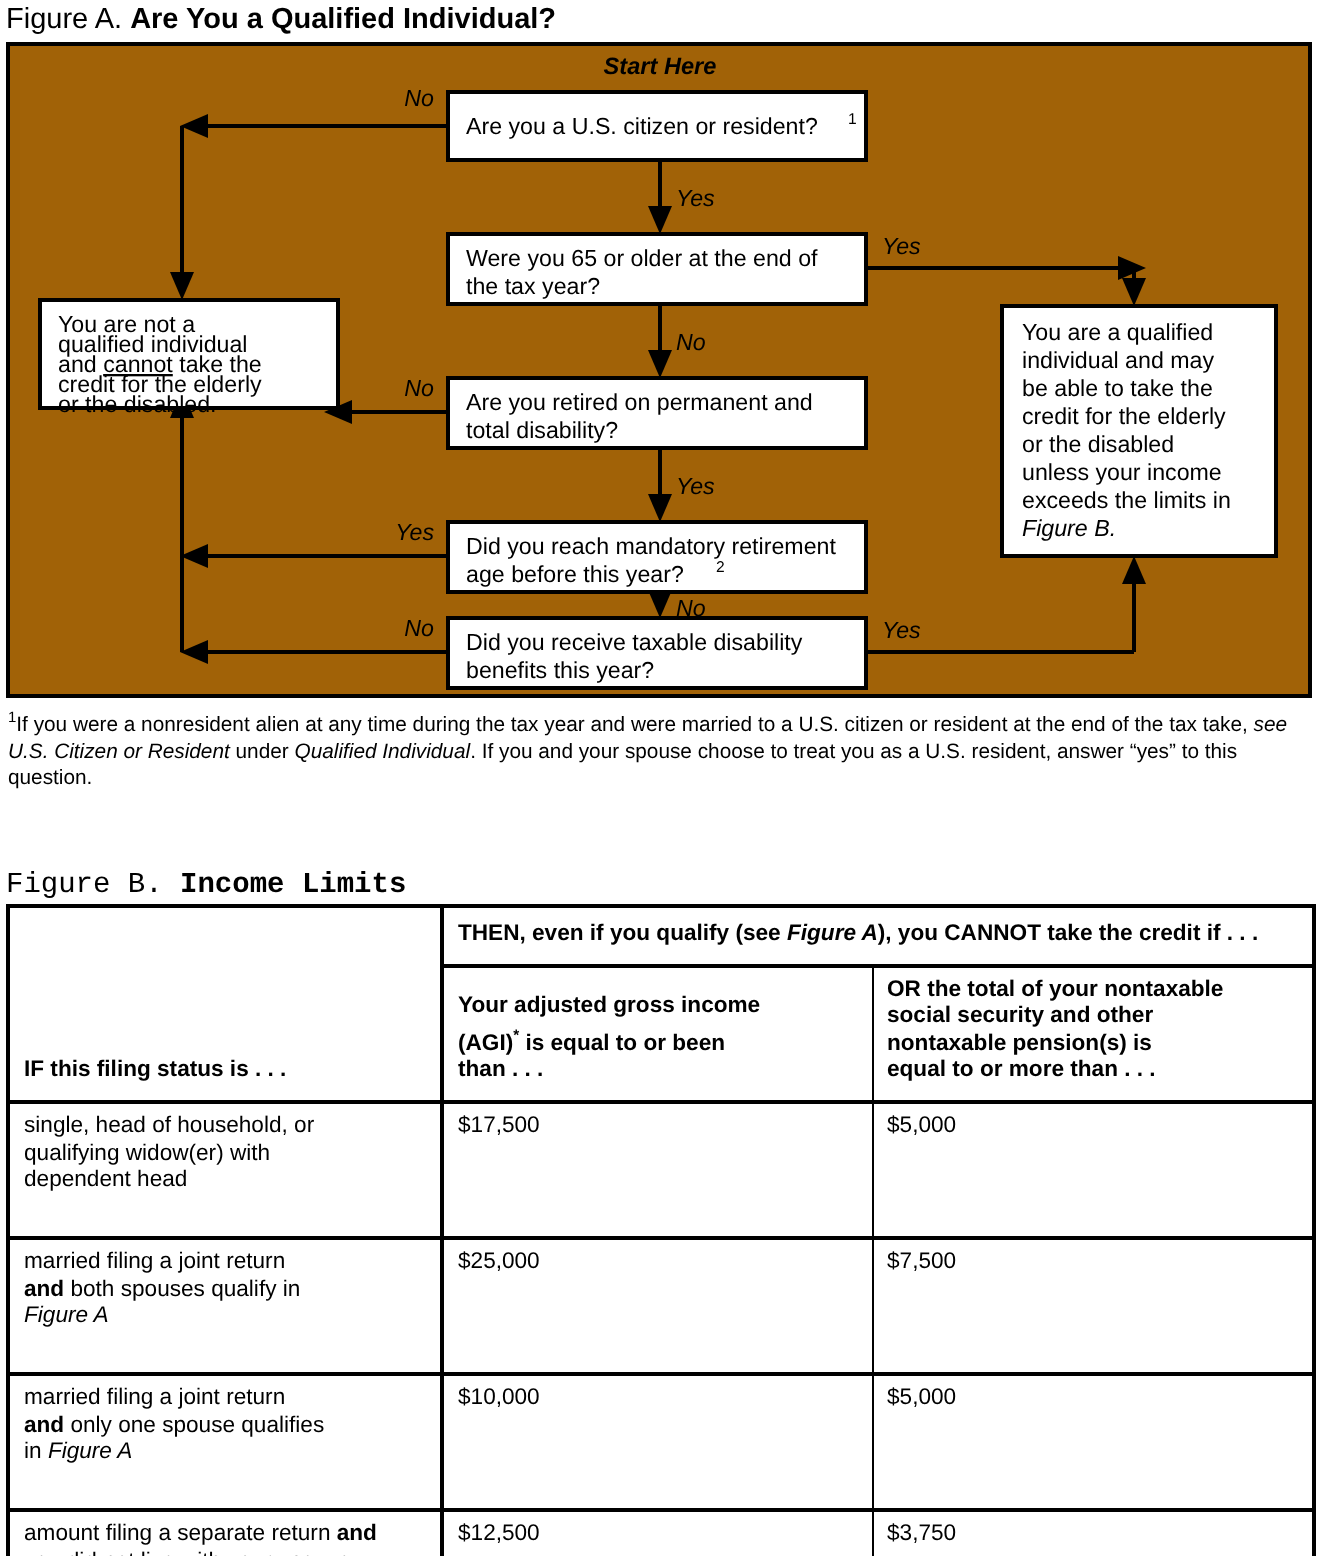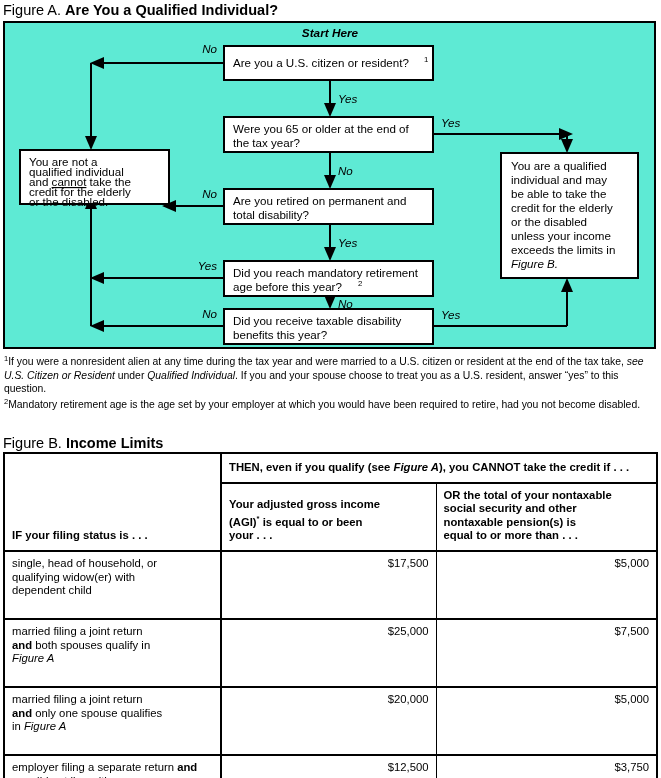--- a/index.html
+++ b/index.html
@@ -20,32 +20,32 @@
   
   .fig-title {
     font-size: 14.5px;
     line-height: 1;
     white-space: nowrap;
   }
   .fig-title .fig-label { font-weight: normal; }
   .fig-title .fig-name  { font-weight: bold; }
 
   #figure-a-title { position: absolute; left: 3px; top: 3px; }
-  #figure-b-title { position: absolute; left: 3px; top: 436px; }
+  #figure-b-title { position: absolute; left: 3px; top: 436px; font-family: Liberation Mono, monospace; }
 
   
   #figure-a-panel {
     position: absolute;
     left: 3px;
     top: 21px;
     width: 653px;
     height: 328px;
     border: 2px solid #000;
     box-sizing: border-box;
-    background: #5eead4;
+    background: #a16207;
   }
   #figure-a-svg { display: block; }
 
   .flow-text {
     font-family: "Liberation Sans", sans-serif;
     font-size: 11.6px;
     fill: #000;
   }
   .flow-label {
     font-family: "Liberation Sans", sans-serif;
@@ -121,21 +121,21 @@
   .cell-status-head {
     vertical-align: bottom !important;
     padding-bottom: 7px !important;
   }
   .cell-head {
     vertical-align: bottom !important;
     padding-bottom: 7px !important;
   }
   .row-head td { border-bottom: 2px solid #000; }
   .data-row td { height: 57px; }
-  .amount { text-align: right; }
+  .amount { text-align: left; }
   b, strong { font-weight: bold; }
   i, em { font-style: italic; }
   sup { font-size: 7.6px; vertical-align: super; }
 
   .outer-top    { border-top: 2px solid #000 !important; }
   .outer-bottom { border-bottom: 2px solid #000 !important; }
   .outer-left   { border-left: 2px solid #000 !important; }
   .outer-right  { border-right: 2px solid #000 !important; }
   .thick-right  { border-right: 2px solid #000 !important; }
   .thick-bottom { border-bottom: 2px solid #000 !important; }
@@ -248,66 +248,65 @@
     <text class="flow-label" x="333" y="224">Yes</text>
     <text class="flow-label" x="212" y="247" text-anchor="end">Yes</text>
     <text class="flow-label" x="333" y="285">No</text>
     <text class="flow-label" x="212" y="295" text-anchor="end">No</text>
     <text class="flow-label" x="436" y="296">Yes</text>
   </svg>
 </div>
 
 <div id="figure-a-footnotes">
   <p><sup>1</sup><span>If you were a nonresident alien at any time during the tax year and were married to a U.S. citizen or resident at the end of the tax take, </span><i>see </i><i>U.S. Citizen or Resident</i><span> under </span><i>Qualified Individual</i><span>. If you and your spouse choose to treat you as a U.S. resident, answer “yes” to this question.</span></p>
-  <p><sup>2</sup><span>Mandatory retirement age is the age set by your employer at which you would have been required to retire, had you not become disabled.</span></p>
 </div>
 
 <div class="fig-title" id="figure-b-title">
   <span class="fig-label">Figure B.</span>
   <span class="fig-name">Income Limits</span>
 </div>
 
 <table id="figure-b-table">
   <colgroup>
     <col class="col-status">
     <col class="col-agi">
     <col class="col-nontax">
   </colgroup>
   <tbody>
     <tr>
       <td rowspan="2" class="cell-status-head outer-left outer-top thick-right thick-bottom">
-        <b>IF your filing status is . . .</b>
+        <b>IF this filing status is . . .</b>
       </td>
       <td colspan="2" class="cell-then outer-top outer-right">
         <b><span>THEN, even if you qualify (see </span><i>Figure A</i><span>), you CANNOT take the credit if . . .</span></b>
       </td>
     </tr>
     <tr class="row-head">
       <td class="cell-head thick-bottom">
         <b>
           <span>Your adjusted gross income</span><br>
           <span>(AGI)</span><sup>*</sup><span> is equal to or been</span><br>
-          <span>your . . .</span>
+          <span>than . . .</span>
         </b>
       </td>
       <td class="cell-head thick-bottom outer-right">
         <b>
           <span>OR the total of your nontaxable</span><br>
           <span>social security and other</span><br>
           <span>nontaxable pension(s) is</span><br>
           <span>equal to or more than . . .</span>
         </b>
       </td>
     </tr>
 
     <tr class="data-row">
       <td class="outer-left thick-right thick-bottom">
         <span>single, head of household, or</span><br>
         <span>qualifying widow(er) with</span><br>
-        <span>dependent child</span>
+        <span>dependent head</span>
       </td>
       <td class="amount thick-bottom">$17,500</td>
       <td class="amount thick-bottom outer-right">$5,000</td>
     </tr>
 
     <tr class="data-row">
       <td class="outer-left thick-right thick-bottom">
         <span>married filing a joint return</span><br>
         <b>and</b><span> both spouses qualify in</span><br>
         <i>Figure A</i>
@@ -315,27 +314,27 @@
       <td class="amount thick-bottom">$25,000</td>
       <td class="amount thick-bottom outer-right">$7,500</td>
     </tr>
 
     <tr class="data-row">
       <td class="outer-left thick-right thick-bottom">
         <span>married filing a joint return</span><br>
         <b>and</b><span> only one spouse qualifies</span><br>
         <span>in </span><i>Figure A</i>
       </td>
-      <td class="amount thick-bottom">$20,000</td>
+      <td class="amount thick-bottom">$10,000</td>
       <td class="amount thick-bottom outer-right">$5,000</td>
     </tr>
 
     <tr class="data-row">
       <td class="outer-left thick-right outer-bottom">
-        <span>employer filing a separate return </span><b>and</b><br>
+        <span>amount filing a separate return </span><b>and</b><br>
         <span>you did not live with your spouse</span><br>
         
       </td>
       <td class="amount outer-bottom">$12,500</td>
       <td class="amount outer-bottom outer-right">$3,750</td>
     </tr>
   </tbody>
 </table>
 
 <div id="figure-b-footnote">

